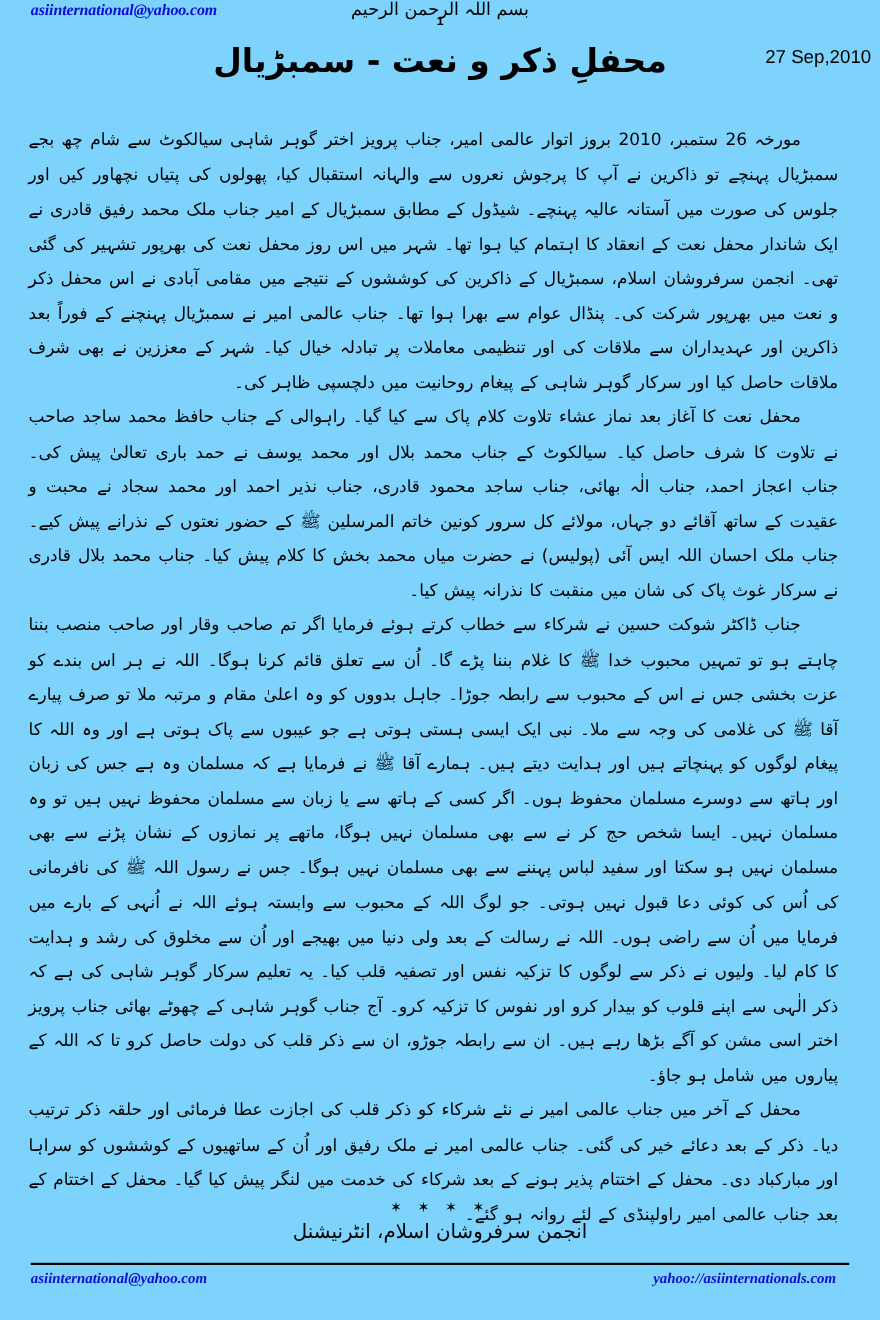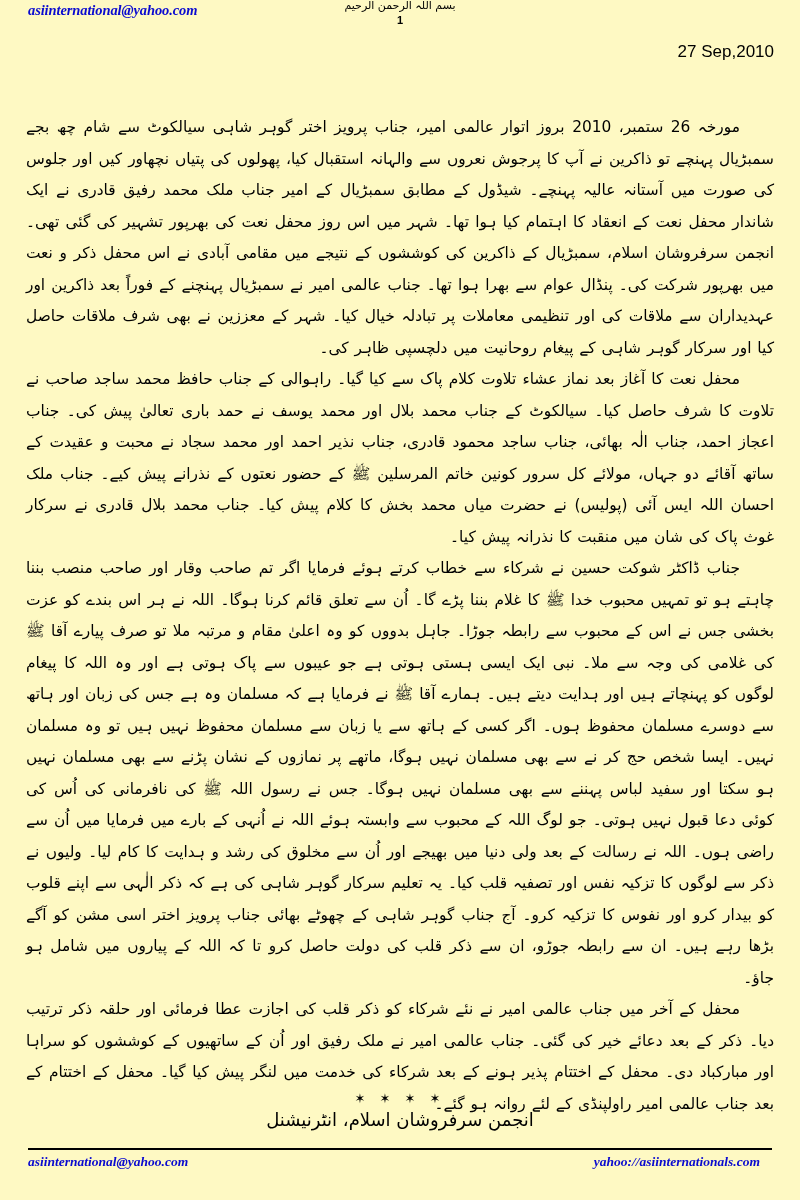--- a/index.html
+++ b/index.html
@@ -15,21 +15,21 @@
     font-family: "Liberation Serif", "DejaVu Serif", serif;
     overflow: hidden;
   }
 
   .page {
     position: relative;
     width: 800px;
     height: 1200px;
     box-sizing: border-box;
     padding: 0;
-    background: #fef9c3;
+    background: #7dd3fc;
   }
 
   
   .header {
     position: relative;
     height: 108px;
   }
   .header-email {
     position: absolute;
     left: 28px;
@@ -42,39 +42,39 @@
     letter-spacing: -0.1px;
     white-space: nowrap;
   }
   .bismillah {
     position: absolute;
     left: 0;
     right: 0;
     top: 0px;
     text-align: center;
     font-family: "DejaVu Sans", sans-serif;
-    font-size: 11px;
+    font-size: 16px;
     color: #000;
     direction: rtl;
     line-height: 1.1;
   }
   .page-number {
     position: absolute;
     left: 0;
     right: 0;
     top: 14px;
     text-align: center;
     font-family: "Liberation Sans", sans-serif;
     font-size: 11px;
     font-weight: bold;
     color: #000;
   }
   .doc-date {
     position: absolute;
-    right: 26px;
+    right: 8px;
     top: 42px;
     font-family: "Liberation Sans", "DejaVu Sans", sans-serif;
     font-size: 17px;
     color: #000;
     white-space: nowrap;
   }
   .doc-title {
     position: absolute;
     left: 0;
     right: 0;
@@ -97,21 +97,21 @@
     right: 22px;
     direction: rtl;
     text-align: justify;
     text-align-last: right;
     font-family: "DejaVu Sans", sans-serif;
     font-size: 15.4px;
     line-height: 31.5px;
     color: #000;
   }
   .body-text p {
-    margin: 0 4px 0 0;
+    margin: 0 16px 0 0;
     text-indent: 34px;
     text-align: justify;
     text-align-last: right;
     word-spacing: 1px;
   }
 
   
   .ornaments {
     position: absolute;
     left: 0;
@@ -176,20 +176,21 @@
 
   <div class="header">
     <div class="header-email">asiinternational@yahoo.com</div>
 
     <div class="bismillah">بسم اللہ الرحمن الرحیم</div>
 
     <div class="page-number">1</div>
 
     <div class="doc-date">27 Sep,2010</div>
 
+    <div class="doc-title">محفلِ ذکر و نعت - سمبڑیال</div>
   </div>
 
   <div class="body-text">
     <p>مورخہ 26 ستمبر، 2010 بروز اتوار عالمی امیر، جناب پرویز اختر گوہر شاہی سیالکوٹ سے شام چھ بجے سمبڑیال پہنچے تو ذاکرین نے آپ کا پرجوش نعروں سے والہانہ استقبال کیا، پھولوں کی پتیاں نچھاور کیں اور جلوس کی صورت میں آستانہ عالیہ پہنچے۔ شیڈول کے مطابق سمبڑیال کے امیر جناب ملک محمد رفیق قادری نے ایک شاندار محفل نعت کے انعقاد کا اہتمام کیا ہوا تھا۔ شہر میں اس روز محفل نعت کی بھرپور تشہیر کی گئی تھی۔ انجمن سرفروشان اسلام، سمبڑیال کے ذاکرین کی کوششوں کے نتیجے میں مقامی آبادی نے اس محفل ذکر و نعت میں بھرپور شرکت کی۔ پنڈال عوام سے بھرا ہوا تھا۔ جناب عالمی امیر نے سمبڑیال پہنچنے کے فوراً بعد ذاکرین اور عہدیداران سے ملاقات کی اور تنظیمی معاملات پر تبادلہ خیال کیا۔ شہر کے معززین نے بھی شرف ملاقات حاصل کیا اور سرکار گوہر شاہی کے پیغام روحانیت میں دلچسپی ظاہر کی۔</p>
     <p>محفل نعت کا آغاز بعد نماز عشاء تلاوت کلام پاک سے کیا گیا۔ راہوالی کے جناب حافظ محمد ساجد صاحب نے تلاوت کا شرف حاصل کیا۔ سیالکوٹ کے جناب محمد بلال اور محمد یوسف نے حمد باری تعالیٰ پیش کی۔ جناب اعجاز احمد، جناب الٰہ بھائی، جناب ساجد محمود قادری، جناب نذیر احمد اور محمد سجاد نے محبت و عقیدت کے ساتھ آقائے دو جہاں، مولائے کل سرور کونین خاتم المرسلین ﷺ کے حضور نعتوں کے نذرانے پیش کیے۔ جناب ملک احسان اللہ ایس آئی (پولیس) نے حضرت میاں محمد بخش کا کلام پیش کیا۔ جناب محمد بلال قادری نے سرکار غوث پاک کی شان میں منقبت کا نذرانہ پیش کیا۔</p>
     <p>جناب ڈاکٹر شوکت حسین نے شرکاء سے خطاب کرتے ہوئے فرمایا اگر تم صاحب وقار اور صاحب منصب بننا چاہتے ہو تو تمہیں محبوب خدا ﷺ کا غلام بننا پڑے گا۔ اُن سے تعلق قائم کرنا ہوگا۔ اللہ نے ہر اس بندے کو عزت بخشی جس نے اس کے محبوب سے رابطہ جوڑا۔ جاہل بدووں کو وہ اعلیٰ مقام و مرتبہ ملا تو صرف پیارے آقا ﷺ کی غلامی کی وجہ سے ملا۔ نبی ایک ایسی ہستی ہوتی ہے جو عیبوں سے پاک ہوتی ہے اور وہ اللہ کا پیغام لوگوں کو پہنچاتے ہیں اور ہدایت دیتے ہیں۔ ہمارے آقا ﷺ نے فرمایا ہے کہ مسلمان وہ ہے جس کی زبان اور ہاتھ سے دوسرے مسلمان محفوظ ہوں۔ اگر کسی کے ہاتھ سے یا زبان سے مسلمان محفوظ نہیں ہیں تو وہ مسلمان نہیں۔ ایسا شخص حج کر نے سے بھی مسلمان نہیں ہوگا، ماتھے پر نمازوں کے نشان پڑنے سے بھی مسلمان نہیں ہو سکتا اور سفید لباس پہننے سے بھی مسلمان نہیں ہوگا۔ جس نے رسول اللہ ﷺ کی نافرمانی کی اُس کی کوئی دعا قبول نہیں ہوتی۔ جو لوگ اللہ کے محبوب سے وابستہ ہوئے اللہ نے اُنہی کے بارے میں فرمایا میں اُن سے راضی ہوں۔ اللہ نے رسالت کے بعد ولی دنیا میں بھیجے اور اُن سے مخلوق کی رشد و ہدایت کا کام لیا۔ ولیوں نے ذکر سے لوگوں کا تزکیہ نفس اور تصفیہ قلب کیا۔ یہ تعلیم سرکار گوہر شاہی کی ہے کہ ذکر الٰہی سے اپنے قلوب کو بیدار کرو اور نفوس کا تزکیہ کرو۔ آج جناب گوہر شاہی کے چھوٹے بھائی جناب پرویز اختر اسی مشن کو آگے بڑھا رہے ہیں۔ ان سے رابطہ جوڑو، ان سے ذکر قلب کی دولت حاصل کرو تا کہ اللہ کے پیاروں میں شامل ہو جاؤ۔</p>
     <p>محفل کے آخر میں جناب عالمی امیر نے نئے شرکاء کو ذکر قلب کی اجازت عطا فرمائی اور حلقہ ذکر ترتیب دیا۔ ذکر کے بعد دعائے خیر کی گئی۔ جناب عالمی امیر نے ملک رفیق اور اُن کے ساتھیوں کے کوششوں کو سراہا اور مبارکباد دی۔ محفل کے اختتام پذیر ہونے کے بعد شرکاء کی خدمت میں لنگر پیش کیا گیا۔ محفل کے اختتام کے بعد جناب عالمی امیر راولپنڈی کے لئے روانہ ہو گئے۔</p>
   </div>
 
   <div class="ornaments">✶ ✶ ✶ ✶</div>

